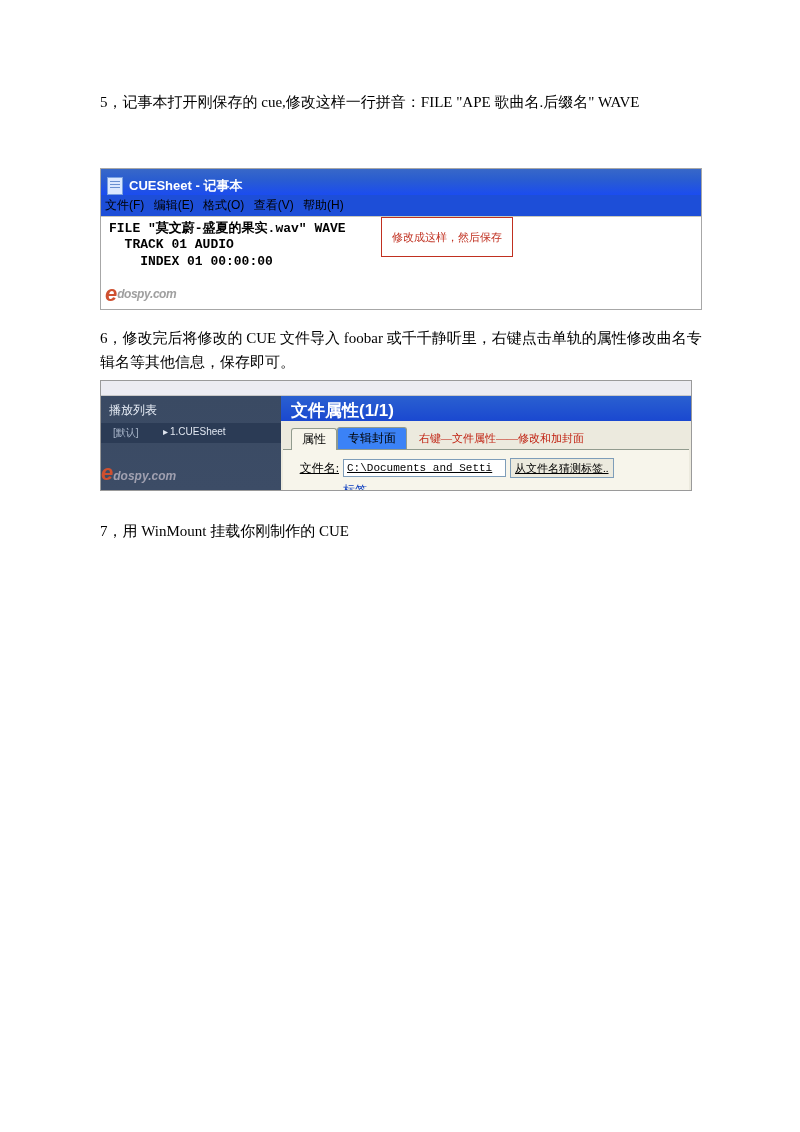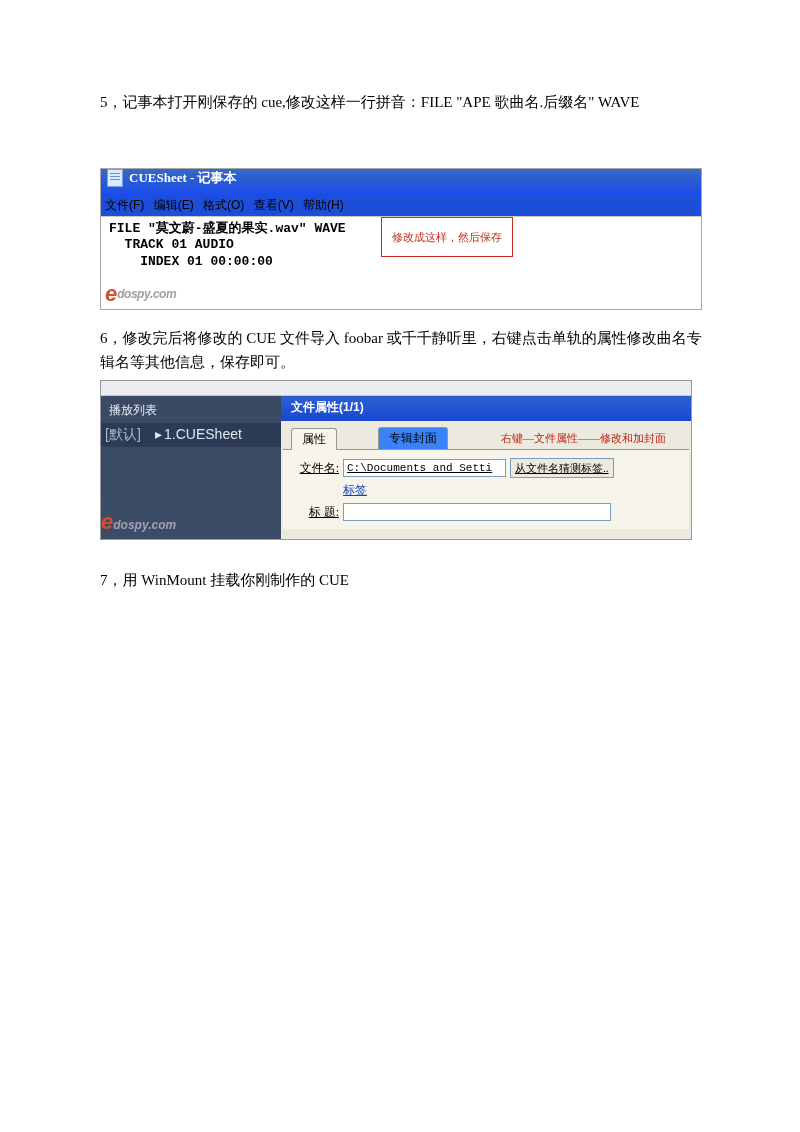--- a/index.html
+++ b/index.html
@@ -23,24 +23,24 @@
   .shot1 {
     margin-top: 54px;
     border: 1px solid #a7a7a7;
     width: 600px;
     background: #fff;
   }
   .titlebar {
     height: 26px;
     background: linear-gradient(to bottom, #3868c8 0%, #2a5dd0 40%, #1b4cf0 100%);
     display: flex;
-    align-items: flex-start;
+    align-items: flex-end;
     padding-left: 6px;
     color: #fff;
-    font-family: Liberation Serif, serif;
+    font-family: Liberation Sans, sans-serif;
     font-size: 13px;
     font-weight: bold;
   }
   .np-icon {
     width: 14px; height: 16px;
     background: #dbe8ff;
     border: 1px solid #7aa0e0;
     margin-right: 6px;
     position: relative;
   }
@@ -117,21 +117,21 @@
     border: 1px solid #9a9a9a;
     background: #fff;
   }
   .shot2-top {
     height: 14px;
     background: #ececf2;
     border-bottom: 1px solid #c9c9c9;
   }
   .shot2-body {
     display: flex;
-    height: 143px;
+    height: 94px;
     overflow: hidden;
   }
   .left-pane {
     width: 180px;
     background: linear-gradient(to bottom, #3a4a63, #3c4c66);
     position: relative;
     color: #cfd8e6;
     font-family: "SimSun", sans-serif;
     font-size: 12px;
   }
@@ -147,22 +147,22 @@
     border-bottom: 1px solid #273549;
   }
   .pl-tabs span {
     padding: 4px 8px;
     font-size: 11px;
     color: #c3cede;
   }
   .pl-row {
     display: flex;
     background: #2b3b55;
-    padding: 3px 4px;
-    font-size: 14px;
+    padding: 3px 12px;
+    font-size: 10px;
   }
   .pl-row .c1 { width: 50px; color: #abb8cc; }
   .pl-row .c2 { color: #e0e6f0; }
   .pl-row .play { color: #e0e6f0; margin-right: 2px; }
   .left-wm {
     position: absolute;
     left: 0; bottom: 4px;
     color: #b8b9ca;
     font-family: Arial, sans-serif;
     font-style: italic;
@@ -173,30 +173,29 @@
   .right-pane {
     flex: 1;
     background: #eceade;
     position: relative;
   }
   .rp-title {
     height: 22px;
     background: linear-gradient(to bottom, #2a60d0, #1a48d0);
     color: #fff;
     font-weight: bold;
-    font-size: 12px;
+    font-size: 17px;
     font-family: "SimSun", sans-serif;
     padding: 3px 0 0 10px;
   }
   .rp-tabs {
     display: flex;
     align-items: center;
     padding: 6px 0 0 10px;
     height: 22px;
-    gap: 41px;
   }
   .tab {
     border: 1px solid #919b8e;
     border-bottom: none;
     padding: 2px 10px;
     font-size: 12px;
     background: #3b82f6;
     margin-right: 0px;
     border-radius: 3px 3px 0 0;
   }

